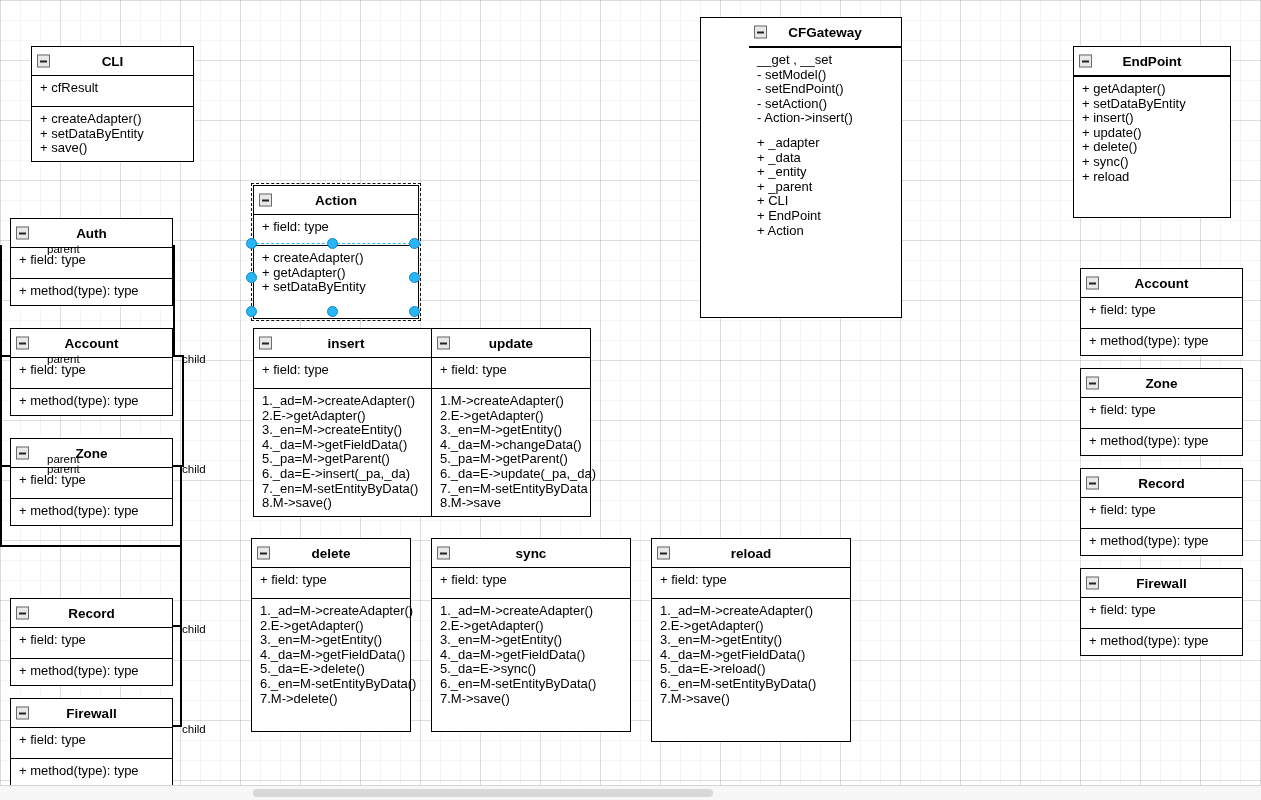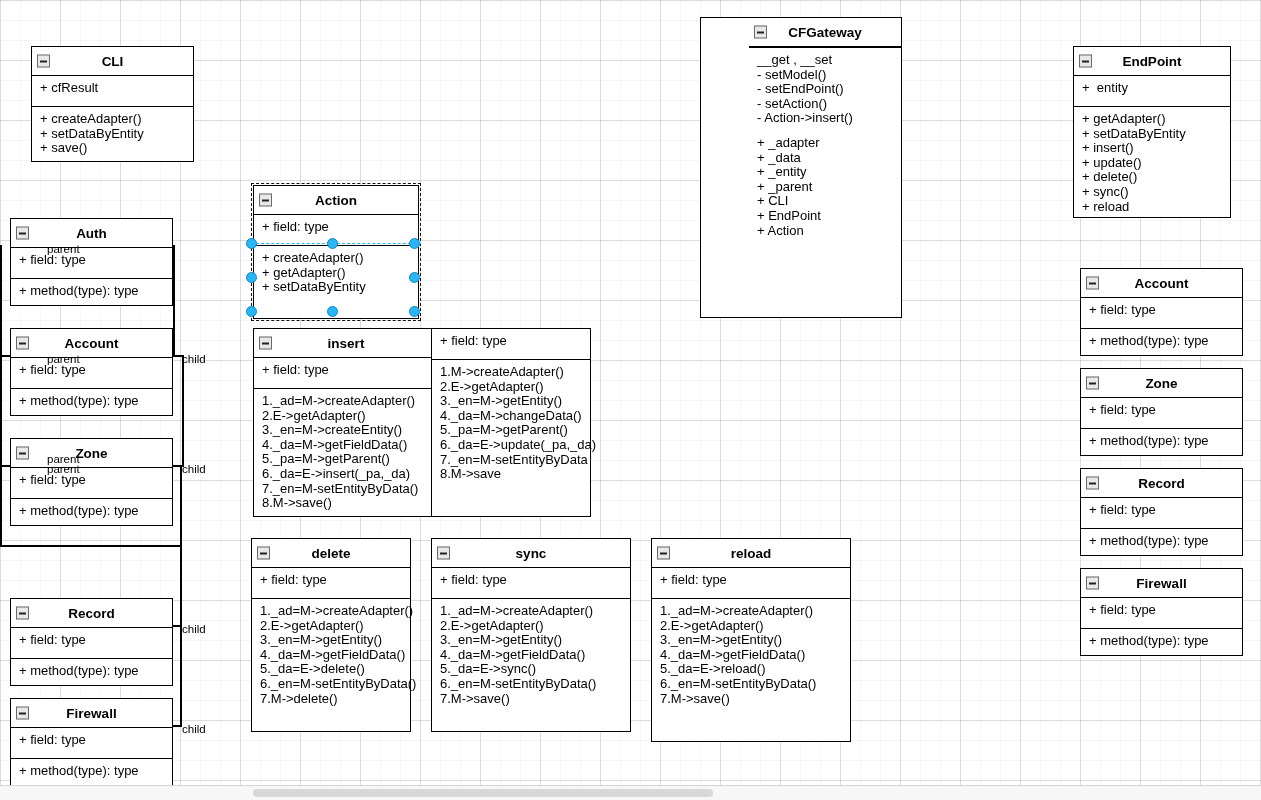--- a/index.html
+++ b/index.html
@@ -230,20 +230,24 @@
       </div>
       <div class="uml" style="left: 253px; top: 328px; width: 186px; height: 189px;">
         <div class="hdr" style="height: 29px;">
           <span class="collapse"></span>
           <span>insert</span>
         </div>
         <div class="sect" style="height: 30px;"><span class="ln">+ field: type</span></div>
         <div class="sect div"><span class="ln">1._ad=M-&gt;createAdapter()</span><span class="ln">2.E-&gt;getAdapter()</span><span class="ln">3._en=M-&gt;createEntity()</span><span class="ln">4._da=M-&gt;getFieldData()</span><span class="ln">5._pa=M-&gt;getParent()</span><span class="ln">6._da=E-&gt;insert(_pa,_da)</span><span class="ln">7._en=M-setEntityByData()</span><span class="ln">8.M-&gt;save()</span></div>
       </div>
       <div class="uml" style="left: 431px; top: 328px; width: 160px; height: 189px;">
+        <div class="hdr" style="height: 29px;">
+          <span class="collapse"></span>
+          <span>update</span>
+        </div>
         <div class="sect" style="height: 30px;"><span class="ln">+ field: type</span></div>
         <div class="sect div"><span class="ln">1.M-&gt;createAdapter()</span><span class="ln">2.E-&gt;getAdapter()</span><span class="ln">3._en=M-&gt;getEntity()</span><span class="ln">4._da=M-&gt;changeData()</span><span class="ln">5._pa=M-&gt;getParent()</span><span class="ln">6._da=E-&gt;update(_pa,_da)</span><span class="ln">7._en=M-setEntityByData</span><span class="ln">8.M-&gt;save</span></div>
       </div>
       <div class="uml" style="left: 251px; top: 538px; width: 160px; height: 194px;">
         <div class="hdr" style="height: 29px; align-items: center;">
           <span class="collapse"></span>
           <span>delete</span>
         </div>
         <div class="sect" style="height: 30px;"><span class="ln">+ field: type</span></div>
         <div class="sect div"><span class="ln">1._ad=M-&gt;createAdapter()</span><span class="ln">2.E-&gt;getAdapter()</span><span class="ln">3._en=M-&gt;getEntity()</span><span class="ln">4._da=M-&gt;getFieldData()</span><span class="ln">5._da=E-&gt;delete()</span><span class="ln">6._en=M-setEntityByData()</span><span class="ln">7.M-&gt;delete()</span></div>
@@ -270,21 +274,20 @@
           <span>CFGateway</span>
         </div>
         <div class="sect div"><span class="ln">__get , __set</span><span class="ln">- setModel()</span><span class="ln">- setEndPoint()</span><span class="ln">- setAction()</span><span class="ln">- Action-&gt;insert()</span></div>
         <div class="sect" style="height: 133px;"><span class="ln">+ _adapter</span><span class="ln">+ _data</span><span class="ln">+ _entity</span><span class="ln">+ _parent</span><span class="ln">+ CLI</span><span class="ln">+ EndPoint</span><span class="ln">+ Action</span></div>
       </div>
       <div class="uml" style="left: 1073px; top: 46px; width: 158px; height: 172px;">
         <div class="hdr" style="height: 29px;">
           <span class="collapse"></span>
           <span>EndPoint</span>
         </div>
-        <div class="sect" style="height: 30px;"><span class="ln">+  entity</span></div>
         <div class="sect div"><span class="ln">+ getAdapter()</span><span class="ln">+ setDataByEntity</span><span class="ln">+ insert()</span><span class="ln">+ update()</span><span class="ln">+ delete()</span><span class="ln">+ sync()</span><span class="ln">+ reload</span></div>
       </div>
       <div class="uml" style="left: 1080px; top: 268px; width: 163px; height: 88px;">
         <div class="hdr" style="height: 29px;">
           <span class="collapse"></span>
           <span>Account</span>
         </div>
         <div class="sect" style="height: 30px;"><span class="ln">+ field: type</span></div>
         <div class="sect div"><span class="ln">+ method(type): type</span></div>
       </div>

